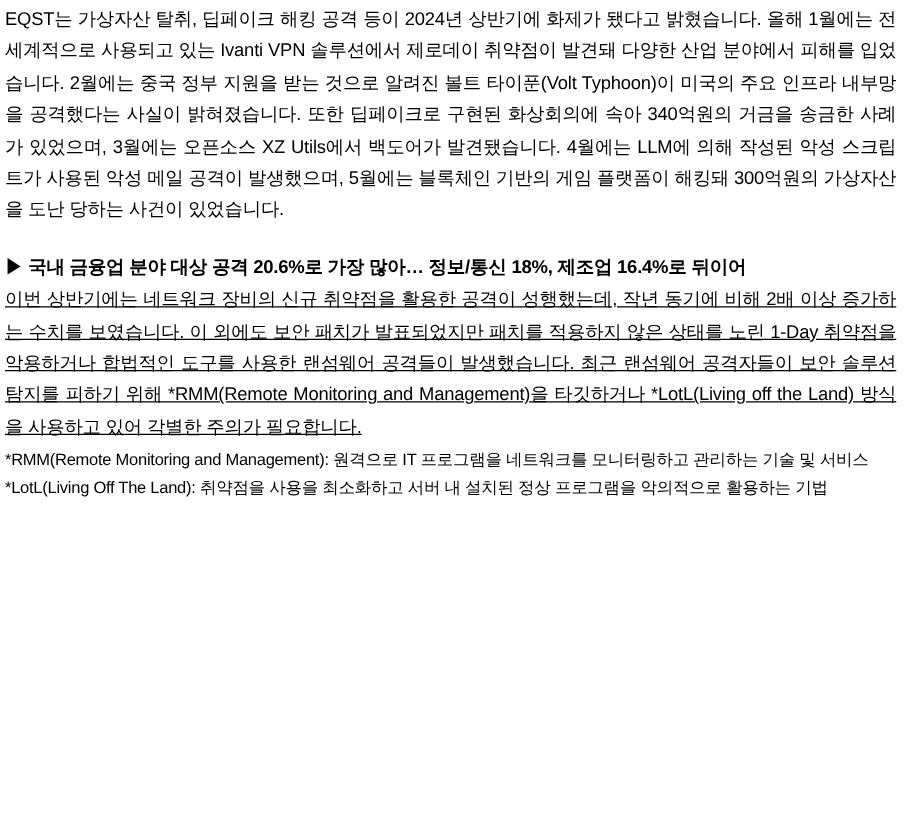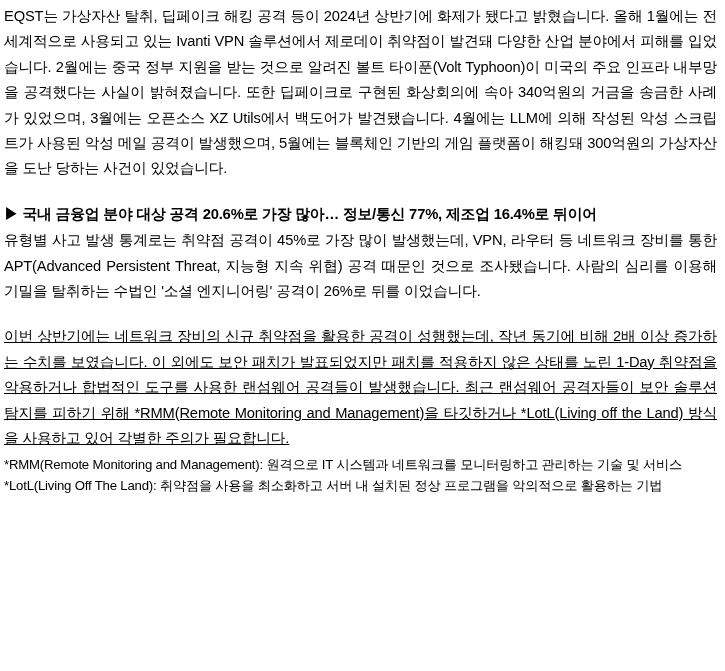--- a/index.html
+++ b/index.html
@@ -56,25 +56,24 @@
     word-break: break-all;
   }
 </style>
 </head>
 <body>
 
 <div class="page">
 
   <p class="para">EQST는 가상자산 탈취, 딥페이크 해킹 공격 등이 2024년 상반기에 화제가 됐다고 밝혔습니다. 올해 1월에는 전 세계적으로 사용되고 있는 Ivanti VPN 솔루션에서 제로데이 취약점이 발견돼 다양한 산업 분야에서 피해를 입었습니다. 2월에는 중국 정부 지원을 받는 것으로 알려진 볼트 타이푼(Volt Typhoon)이 미국의 주요 인프라 내부망을 공격했다는 사실이 밝혀졌습니다. 또한 딥페이크로 구현된 화상회의에 속아 340억원의 거금을 송금한 사례가 있었으며, 3월에는 오픈소스 XZ Utils에서 백도어가 발견됐습니다. 4월에는 LLM에 의해 작성된 악성 스크립트가 사용된 악성 메일 공격이 발생했으며, 5월에는 블록체인 기반의 게임 플랫폼이 해킹돼 300억원의 가상자산을 도난 당하는 사건이 있었습니다.</p>
 
-  <p class="heading">▶ 국내 금융업 분야 대상 공격 20.6%로 가장 많아… 정보/통신 77%, 제조업 16.4%로 뒤이어</p>
+  <p class="heading">▶ 국내 금융업 분야 대상 공격 20.6%로 가장 많아… 정보/통신 18%, 제조업 16.4%로 뒤이어</p>
 
 
-  <p class="para">유형별 사고 발생 통계로는 취약점 공격이 45%로 가장 많이 발생했는데, VPN, 라우터 등 네트워크 장비를 통한 APT(Advanced Persistent Threat, 지능형 지속 위협) 공격 때문인 것으로 조사됐습니다. 사람의 심리를 이용해 기밀을 탈취하는 수법인 '소셜 엔지니어링' 공격이 26%로 뒤를 이었습니다.</p>
 
   <p class="tight">이번 상반기에는 네트워크 장비의 신규 취약점을 활용한 공격이 성행했는데, 작년 동기에 비해 2배 이상 증가하는 수치를 보였습니다. 이 외에도 보안 패치가 발표되었지만 패치를 적용하지 않은 상태를 노린 1-Day 취약점을 악용하거나 합법적인 도구를 사용한 랜섬웨어 공격들이 발생했습니다. 최근 랜섬웨어 공격자들이 보안 솔루션 탐지를 피하기 위해 *RMM(Remote Monitoring and Management)을 타깃하거나 *LotL(Living off the Land) 방식을 사용하고 있어 각별한 주의가 필요합니다.</p>
 
   <div class="footnotes">
-    <p class="footnote">*RMM(Remote Monitoring and Management): 원격으로 IT 시스템과 네트워크를 모니터링하고 관리하는 기술 및 서비스</p>
+    <p class="footnote">*RMM(Remote Monitoring and Management): 원격으로 IT 프로그램을 네트워크를 모니터링하고 관리하는 기술 및 서비스</p>
     <p class="footnote">*LotL(Living Off The Land): 취약점을 사용을 최소화하고 서버 내 설치된 정상 프로그램을 악의적으로 활용하는 기법</p>
   </div>
 
 </div>
 
 </body></html>

